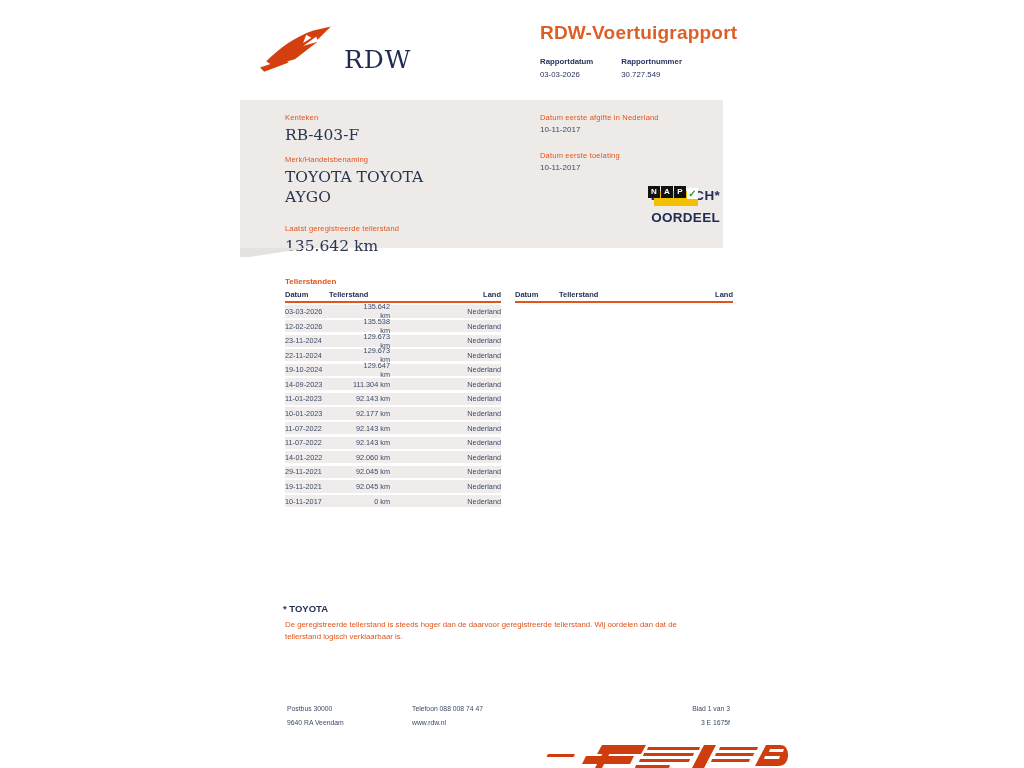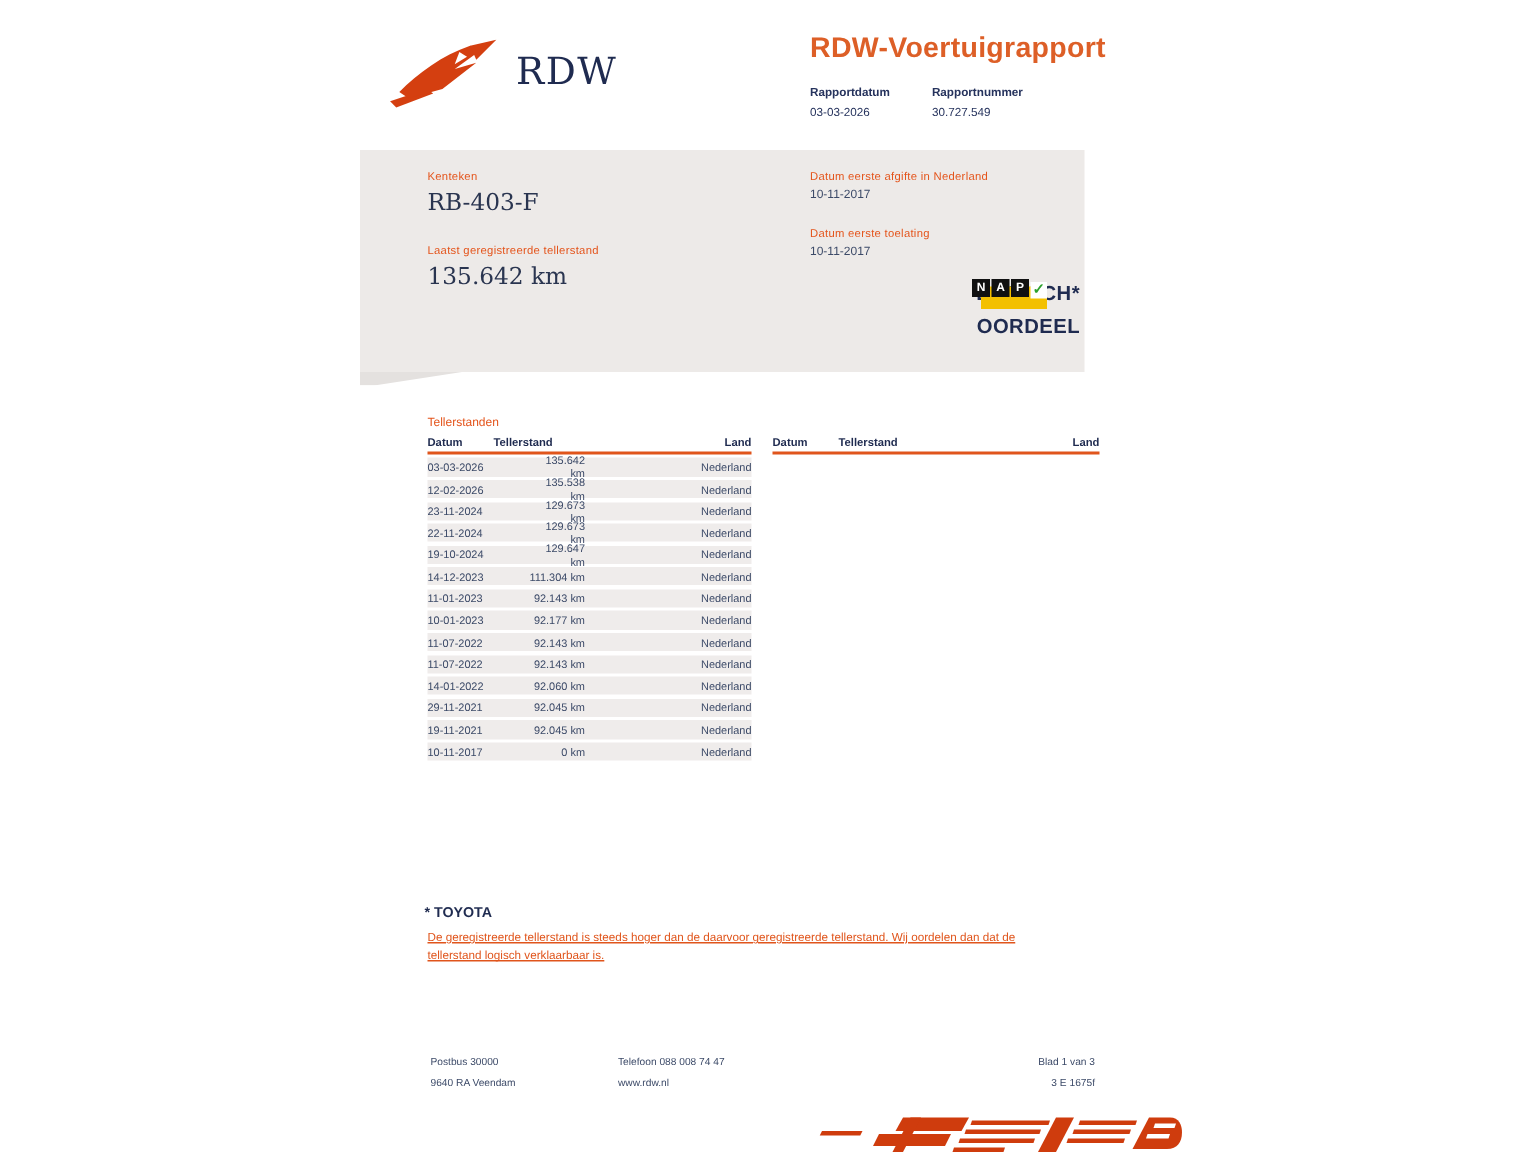--- a/index.html
+++ b/index.html
@@ -3,21 +3,21 @@
 <meta charset="utf-8">
 <style>
   html,body { margin:0; padding:0; }
   body {
     width:1024px; height:768px; background:#ffffff;
     font-family:"Liberation Sans", sans-serif; color:#26335d;
   }
   .page { position:relative; width:1024px; height:768px; overflow:hidden; background:#fff; }
 
   
-  .logo { position:absolute; left:258px; top:20px; display:flex; align-items:center; }
+  .logo { position:absolute; left:258px; top:20px; display:flex; align-items:flex-end; }
   .logo svg { width:78px; height:54px; }
   .logo-text {
     font-family:"DejaVu Serif", serif; font-size:25px; color:#1f2b50;
     margin-left:8px; margin-top:0; letter-spacing:1px;
   }
   .doc-title {
     position:absolute; left:540px; top:22px;
     font-family:Liberation Sans, sans-serif; font-weight:bold;
     font-size:19px; color:#dd5f27; letter-spacing:0.2px;
   }
@@ -51,35 +51,35 @@
     position:absolute; top:2px; width:12px; height:12px; background:#111111;
     color:#ffffff; font-size:8px; font-weight:bold; text-align:center; line-height:12px;
   }
   .nap .sq.n { left:0; } .nap .sq.a { left:13px; } .nap .sq.p { left:26px; }
   .nap .chk {
     position:absolute; left:39px; top:4px; width:11px; height:11px; background:#ffffff;
     color:#2da12d; font-size:10px; font-weight:bold; text-align:center; line-height:11px;
   }
 
   
-  .section-heading { position:absolute; left:285px; top:277px; color:#e4541b; font-weight:normal; font-size:8px; }
+  .section-heading { position:absolute; left:285px; top:277px; color:#e4541b; font-weight:bold; font-size:8px; }
   .mtable { position:absolute; top:290px; font-size:7.3px; }
   .mtable.left  { left:285px; width:216px; }
   .mtable.right { left:515px; width:218px; }
   .thead { display:flex; font-weight:bold; font-size:7.5px; color:#1f2b50;
            border-bottom:2px solid #e0551c; padding-bottom:2px; }
   .thead .c1 { width:44px; } .thead .c2 { width:73px; } .thead .c3 { flex:1; text-align:right; }
   .trow { display:flex; align-items:center; background:#efeceb; height:12.2px; margin-top:2.4px; color:#3c4a68; }
   .trow .c1 { width:67px; } .trow .c2 { width:38px; text-align:right; } .trow .c3 { flex:1; text-align:right; }
   .tbody { margin-top:1.6px; }
 
   
   .verdict-title { position:absolute; left:283px; top:603px; font-size:9.5px; font-weight:bold; color:#1f2b50; }
   .verdict-text  { position:absolute; left:285px; top:619px; width:428px; font-size:7.8px;
-                   color:#e0551c; line-height:1.6;text-decoration:underline; }
+                   color:#e0551c; line-height:1.6; }
 
   
   .footer-col { position:absolute; top:702px; font-size:6.8px; color:#3c4a68; line-height:14px; }
   .footer-left { left:287px; } .footer-mid { left:412px; }
   .footer-right { right:294px; text-align:right; }
 
   
   .bottom-art { position:absolute; left:544px; top:744px; width:244px; height:24px; }
 </style>
 </head>
@@ -111,20 +111,24 @@
       <div>30.727.549</div>
     </div>
   </div>
 
   <div class="panel">
     <div class="panel-left">
       <div class="field">
         <div class="olabel">Kenteken</div>
         <div class="value-serif">RB-403-F</div>
       </div>
+      <div class="field">
+        <div class="olabel">Merk/Handelsbenaming</div>
+        <div class="value-serif">TOYOTA TOYOTA AYGO</div>
+      </div>
       <div class="field field-gap">
         <div class="olabel">Laatst geregistreerde tellerstand</div>
         <div class="value-serif">135.642 km</div>
       </div>
     </div>
     <div class="panel-right">
       <div class="field">
         <div class="olabel">Datum eerste afgifte in Nederland</div>
         <div class="value-sans">10-11-2017</div>
       </div>
@@ -180,21 +184,21 @@
           <div class="c3">Nederland</div>
         </div>
 
         <div class="trow">
           <div class="c1">19-10-2024</div>
           <div class="c2">129.647 km</div>
           <div class="c3">Nederland</div>
         </div>
 
         <div class="trow">
-          <div class="c1">14-12-2023</div>
+          <div class="c1">14-09-2023</div>
           <div class="c2">111.304 km</div>
           <div class="c3">Nederland</div>
         </div>
 
         <div class="trow">
           <div class="c1">11-01-2023</div>
           <div class="c2">92.143 km</div>
           <div class="c3">Nederland</div>
         </div>
 

